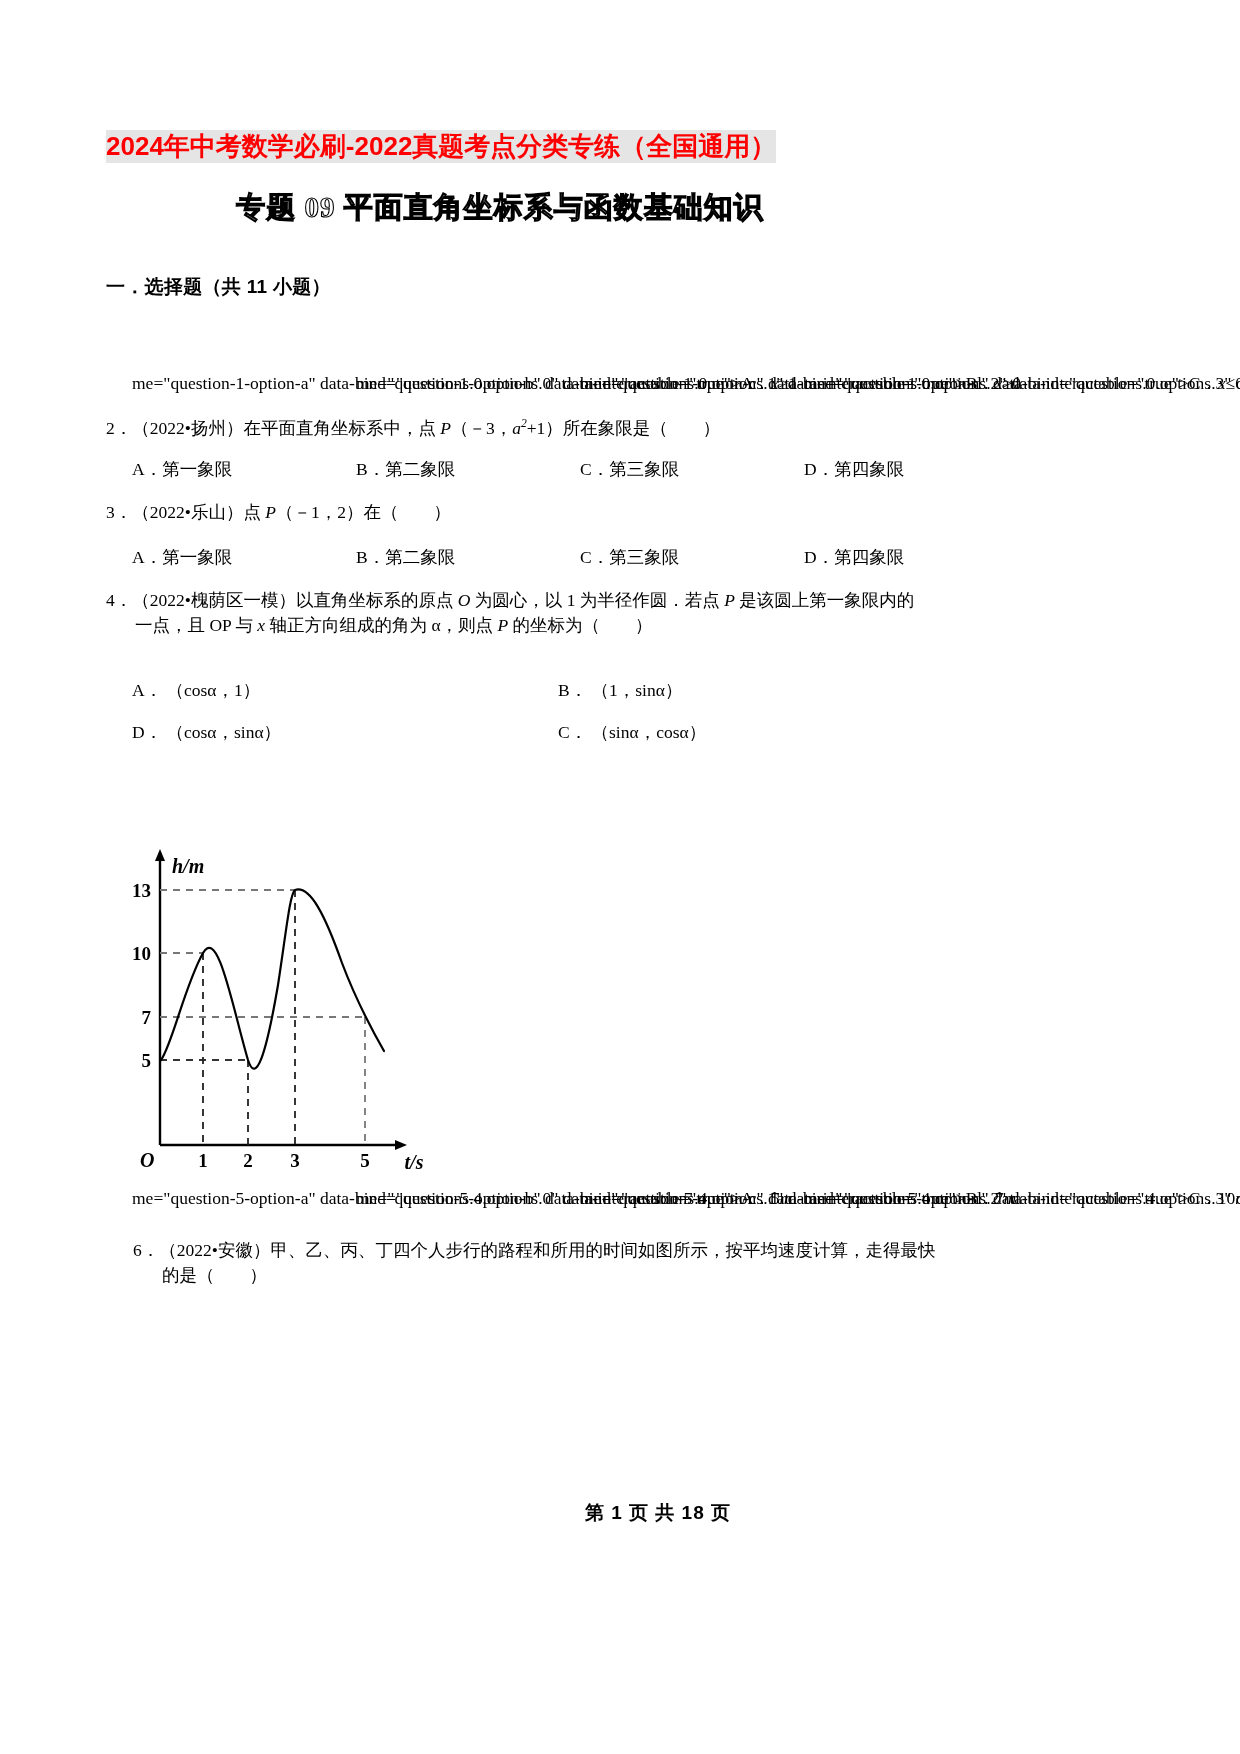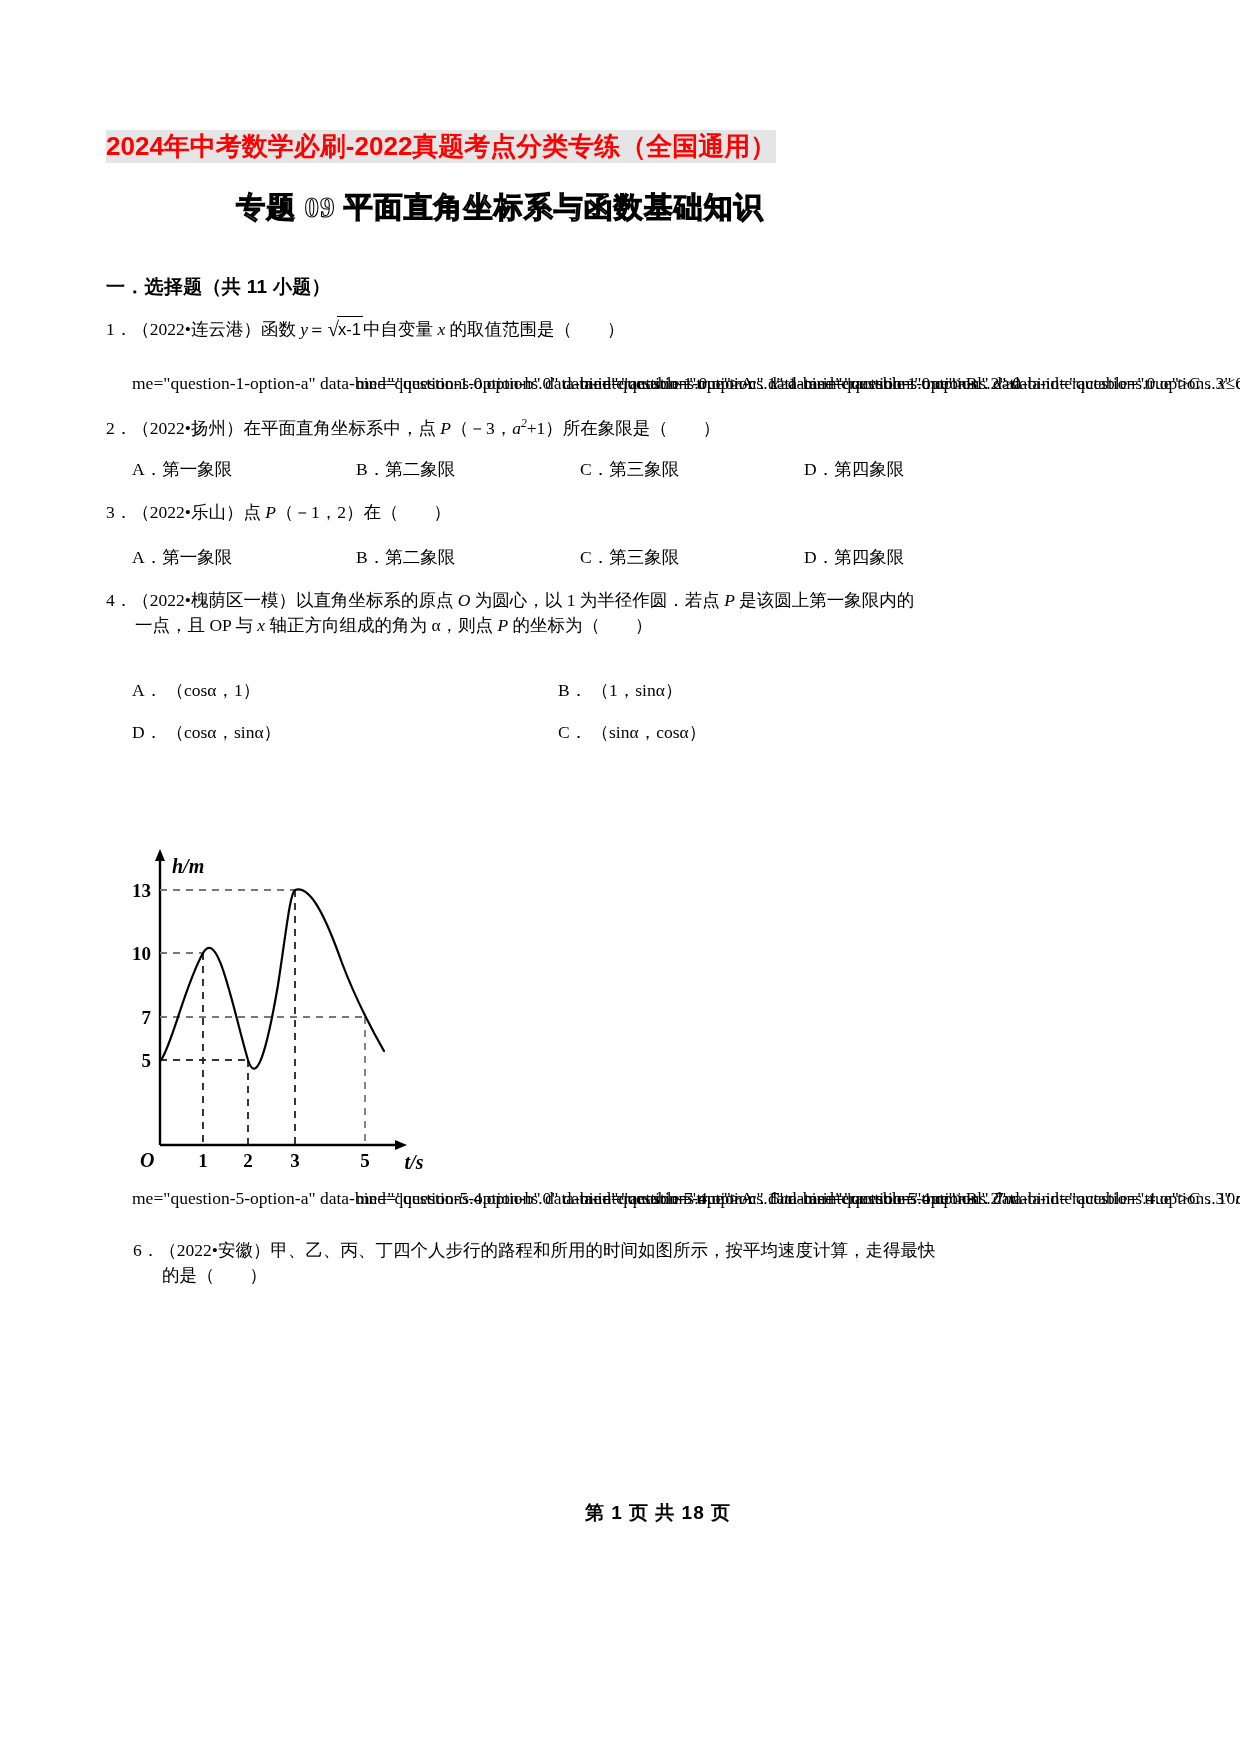--- a/index.html
+++ b/index.html
@@ -155,25 +155,20 @@
 <div class="page">
 
   <div class="banner-wrap">
     <span class="banner">2024年中考数学必刷-2022真题考点分类专练（全国通用）</span>
   </div>
 
   <div class="doc-title">专题 09 平面直角坐标系与函数基础知识</div>
 
   <div class="section-head">一．选择题（共 11 小题）</div>
 
-  <div class="q" style="top:316px;">
-    <div class="q-line">
-      <span>1．</span><span>（2022•连云港）</span><span>函数 </span><i class="mi">y</i><span>＝</span><span class="radical"><span class="sign">√</span><span class="radicand">x-1</span></span><span>中自变量 </span><i class="mi">x</i><span> 的取值范围是（　　）</span>
-    </div>
-  </div>
   <div class="opts w-ineq" style="top:371px;">
     <span class="opt">me="question-1-option-a" data-bind="questions.0.options.0" data-interactable="true"&gt;A．<i class="mi">x</i>≥1</span>
     <span class="opt">me="question-1-option-b" data-bind="questions.0.options.1" data-interactable="true"&gt;B．<i class="mi">x</i>≥0</span>
     <span class="opt">me="question-1-option-c" data-bind="questions.0.options.2" data-interactable="true"&gt;C．<i class="mi">x</i>≤0</span>
     <span class="opt">me="question-1-option-d" data-bind="questions.0.options.3" data-interactable="true"&gt;D．≤1</span>
   </div>
 
   <div class="q" style="top:411px;">
     <div class="q-line">
       <span>2．</span><span>（2022•扬州）</span><span>在平面直角坐标系中，点 <i class="mi">P</i>（－3，<i class="mi">a</i><sup class="sp">2</sup>+1）所在象限是（　　）</span>

